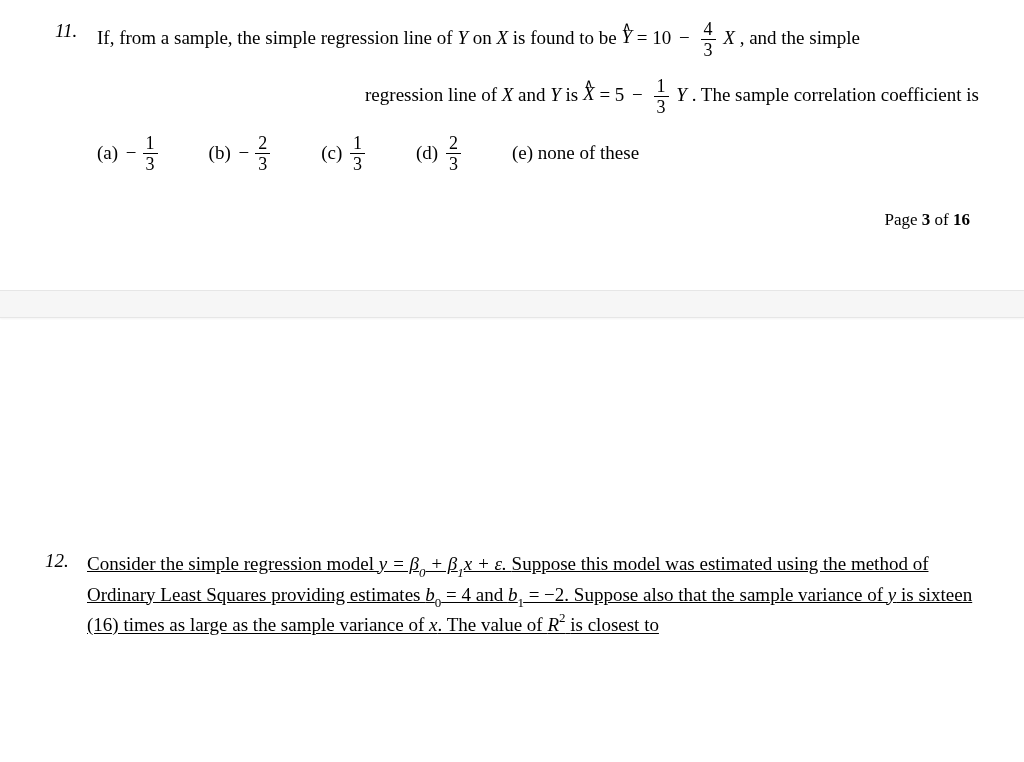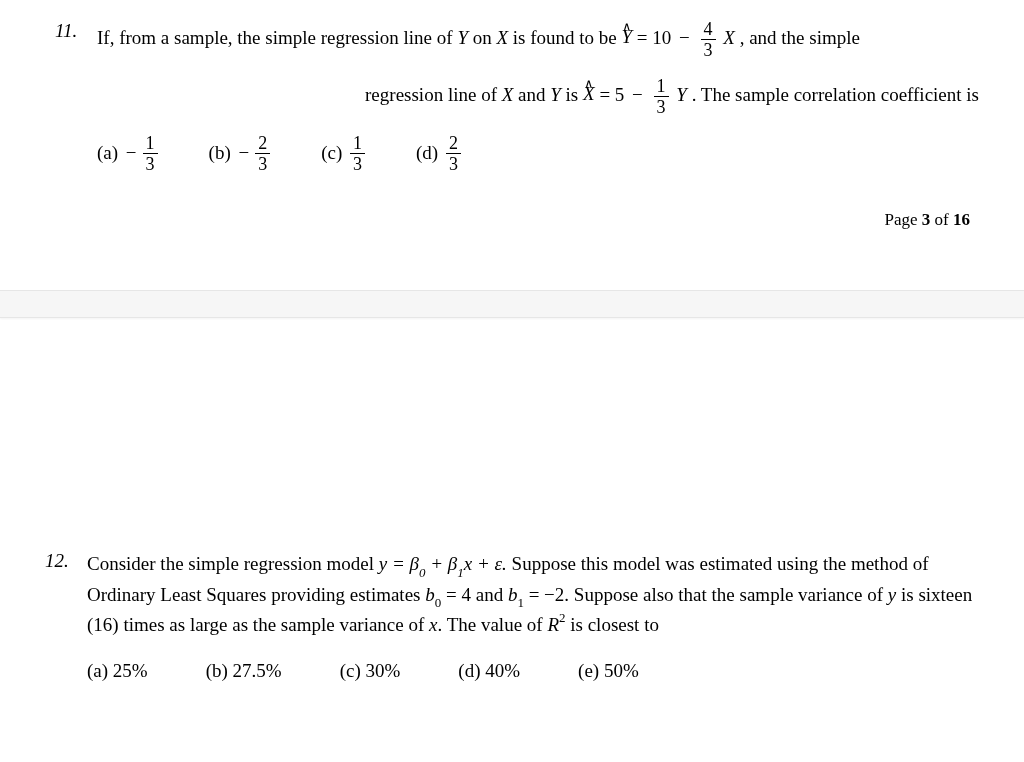--- a/index.html
+++ b/index.html
@@ -123,20 +123,21 @@
       box-shadow: 0 1px 2px rgba(0,0,0,0.05);
     }
     .q12-container {
       position: absolute;
       top: 550px;
       left: 45px;
       right: 45px;
     }
     .q12-body {
       line-height: 1.45;
+      text-decoration: underline;
     }
     .eq {
       white-space: nowrap;
     }
     .minus {
       margin: 0 3px;
     }
     .bold {
       font-weight: bold;
     }
@@ -203,38 +204,34 @@
             <span class="den">3</span>
           </span>
       </span>
       <span class="opt">
         <span>(d)</span>&nbsp;
         <span class="frac">
             <span class="num">2</span>
             <span class="den">3</span>
           </span>
       </span>
+      <span class="opt">
+        <span>(e) none of these</span>
+      </span>
     </div>
   </div>
 </div>
 
 <div class="page-footer">
   <span>Page </span><span class="bold">3</span><span> of </span><span class="bold">16</span>
 </div>
 
 <div class="gap-band"></div>
 
 <div class="q12-container">
   <div class="question">
     <div class="qnum">12.</div>
     <div class="qbody q12-body">
       <span>Consider the simple regression model </span><span class="italic eq"><span>y = β</span><span class="sub">0</span><span> + β</span><span class="sub">1</span><span>x + ε. </span></span><span> Suppose this model was estimated using the method of Ordinary Least Squares providing estimates </span><span class="italic">b</span><span class="sub">0</span><span> = 4 and </span><span class="italic">b</span><span class="sub">1</span><span> = −2.  Suppose also that the sample variance of </span><span class="italic">y</span><span> is sixteen (16) times as large as the sample variance of </span><span class="italic">x</span><span>.  The value of </span><span class="italic">R</span><span class="sup">2</span>
       <span> is closest to</span>
-      <div class="options2">
-        <span class="opt">(a) 25%</span>
-        <span class="opt">(b) 27.5%</span>
-        <span class="opt">(c) 30%</span>
-        <span class="opt">(d) 40%</span>
-        <span class="opt">(e) 50%</span>
-      </div>
     </div>
   </div>
 </div>
 
 </body></html>

